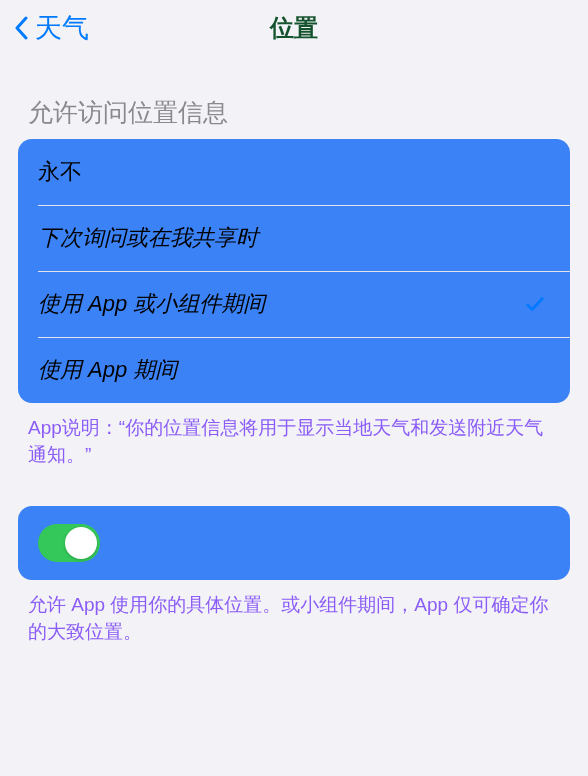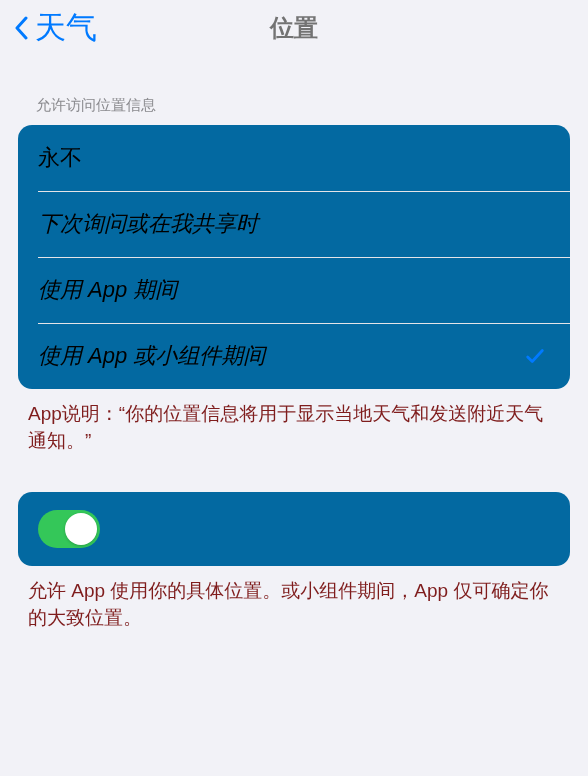--- a/index.html
+++ b/index.html
@@ -19,44 +19,43 @@
       display: flex;
       align-items: center;
       height: 56px;
       position: relative;
     }
     .back-button {
       display: flex;
       align-items: center;
       padding-left: 14px;
       color: #007aff;
-      font-size: 31px;
+      font-size: 27px;
       cursor: pointer;
     }
     .back-chevron {
       width: 15px;
       height: 24px;
       margin-right: 6px;
     }
     .title {
       position: absolute;
       left: 50%;
       transform: translateX(-50%);
       font-size: 24px;
       font-weight: 600;
-      color: #737373;
+      color: #14532d;
     }
     .section-header {
       padding: 40px 28px 10px 28px;
-      font-size: 15px;
+      font-size: 25px;
       color: #8a8a8e;
-      margin-left: 8px;
     }
     .group {
-      background: #0369a1;
+      background: #3b82f6;
       margin: 0 18px;
       border-radius: 14px;
       overflow: hidden;
     }
     .row {
       display: flex;
       align-items: center;
       justify-content: space-between;
       padding: 18px 20px;
       font-size: 22px;
@@ -88,21 +87,21 @@
       border-top: none;
     }
     .checkmark {
       width: 22px;
       height: 22px;
       margin-right: 4px;
     }
     .footer-text {
       padding: 12px 28px 0 28px;
       font-size: 19px;
-      color: #7f1d1d;
+      color: #8b5cf6;
       line-height: 1.4;
     }
     .spacer {
       height: 38px;
     }
     .toggle {
       position: relative;
       width: 62px;
       height: 38px;
       background: #34c759;
@@ -136,27 +135,27 @@
 <div class="section-header">允许访问位置信息</div>
 
 <div class="group">
   <div class="row">
     <span>永不</span>
   </div>
   <div class="row">
     <span>下次询问或在我共享时</span>
   </div>
   <div class="row">
-    <span>使用 App 期间</span>
-  </div>
-  <div class="row">
     <span>使用 App 或小组件期间</span>
     <svg class="checkmark" viewBox="0 0 24 24">
       <polyline points="4,13 9,18 20,6" fill="none" stroke="#007aff" stroke-width="3" stroke-linecap="round" stroke-linejoin="round"></polyline>
     </svg>
+  </div>
+  <div class="row">
+    <span>使用 App 期间</span>
   </div>
 </div>
 
 <div class="footer-text">App说明：“你的位置信息将用于显示当地天气和发送附近天气通知。”</div>
 
 <div class="spacer"></div>
 
 <div class="group">
   <div class="row">
     <div class="toggle">

